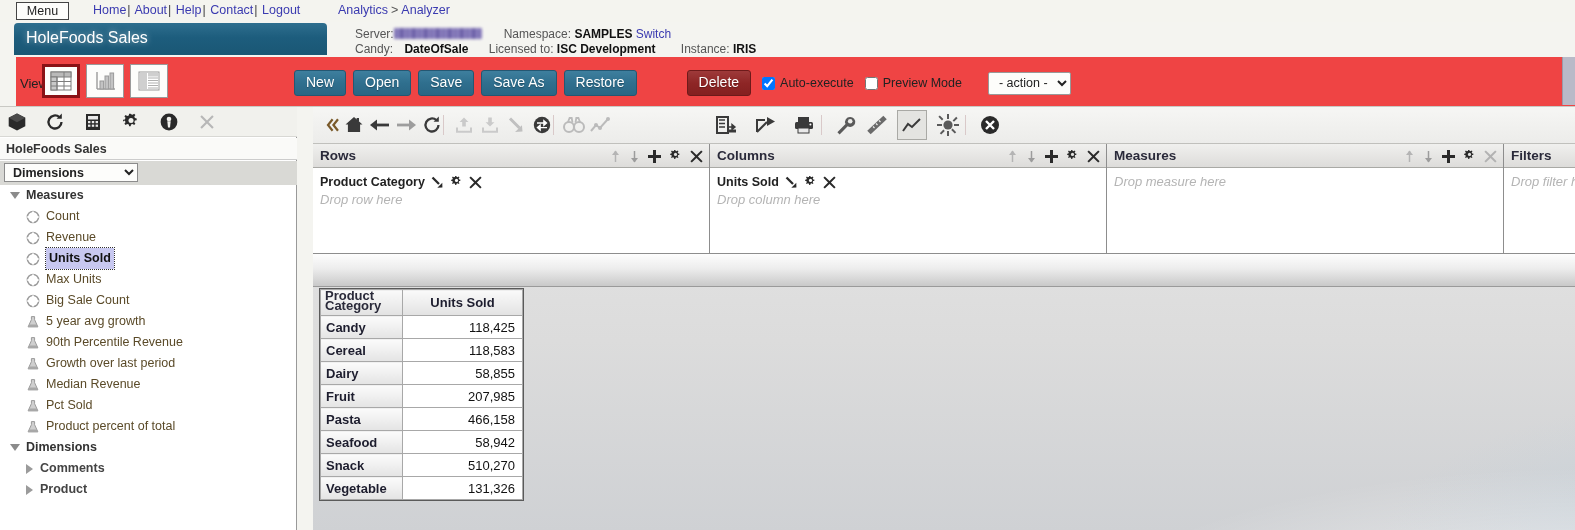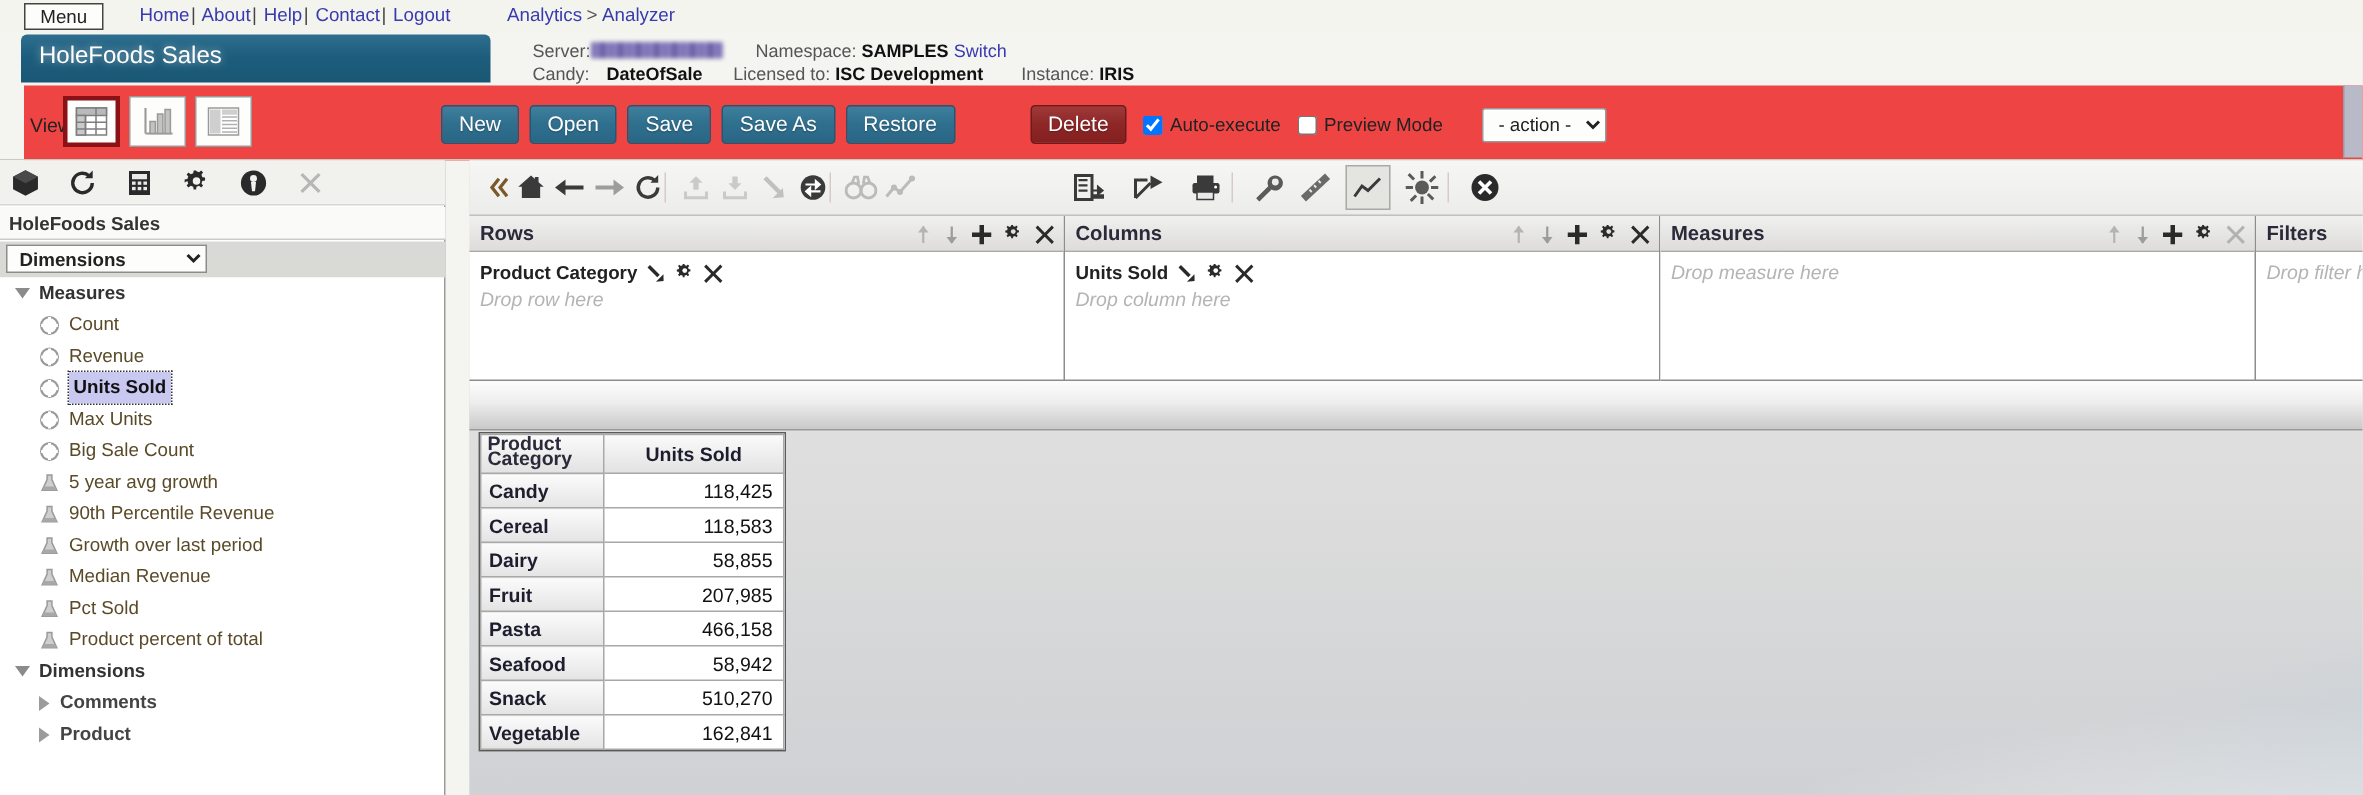--- a/index.html
+++ b/index.html
@@ -773,21 +773,21 @@
           <tr>
             <td class="cat-cell">Seafood</td>
             <td class="val-cell">58,942</td>
           </tr>
           <tr>
             <td class="cat-cell">Snack</td>
             <td class="val-cell">510,270</td>
           </tr>
           <tr>
             <td class="cat-cell">Vegetable</td>
-            <td class="val-cell">162,841</td>
+            <td class="val-cell">131,326</td>
           </tr>
         </tbody>
       </table>
     </div>
   </div>
 
   <div class="vscroll"></div>
 </div>
 
 </body></html>

